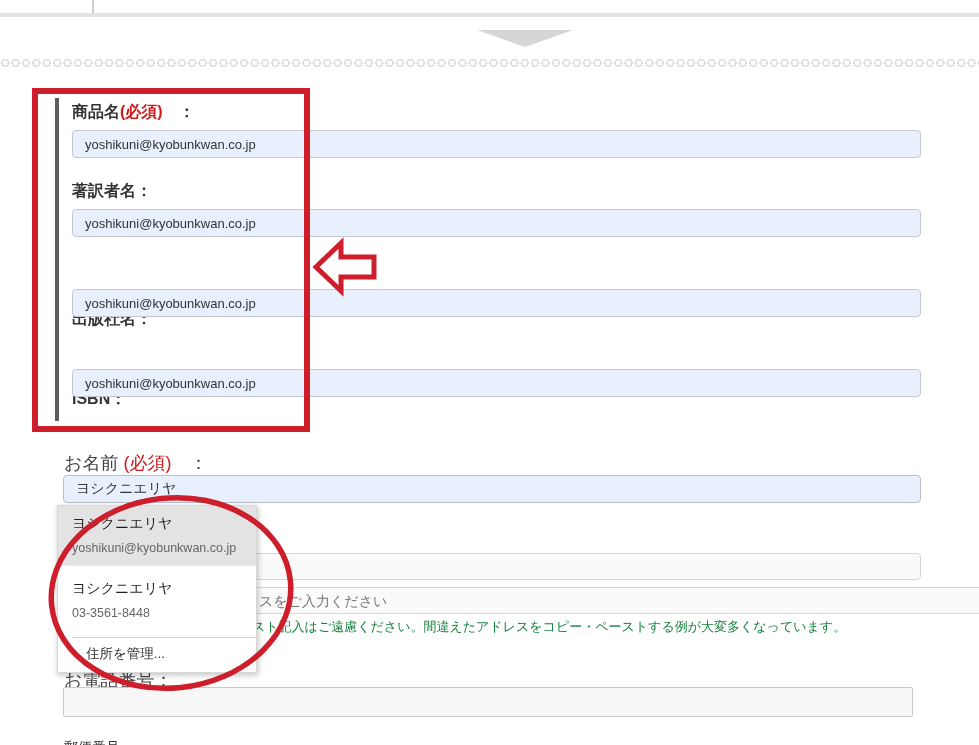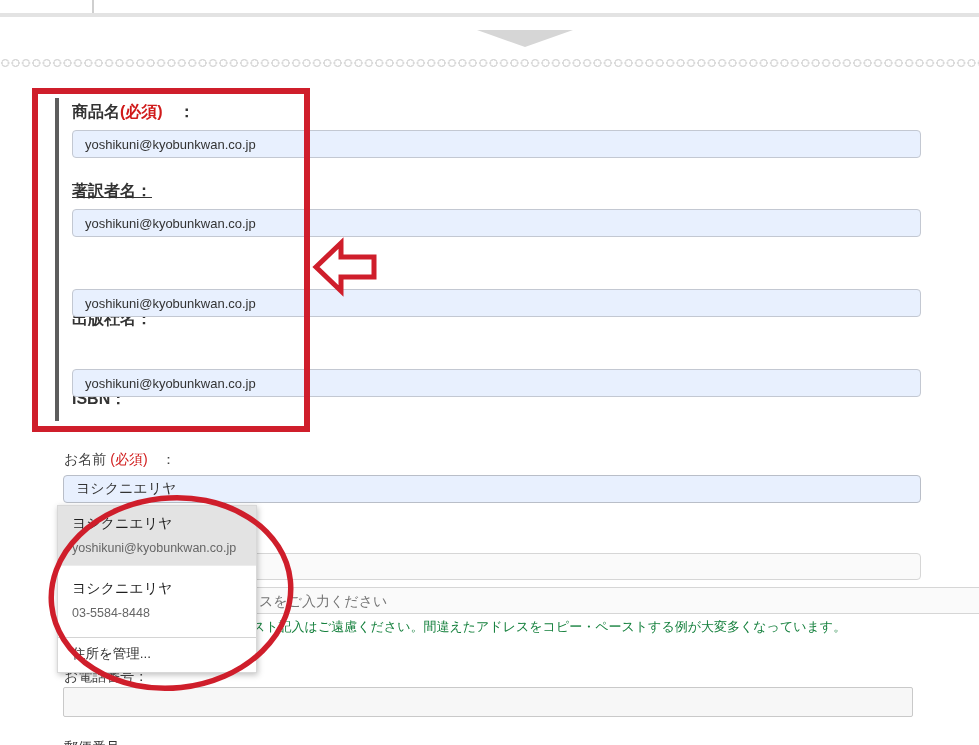--- a/index.html
+++ b/index.html
@@ -15,41 +15,41 @@
   .dot-rule{position:absolute;left:0;top:58px;width:979px;height:10px;
     background-image:radial-gradient(circle,rgba(0,0,0,0) 2.6px,#d9d9d9 2.7px,#d9d9d9 3.9px,rgba(0,0,0,0) 4.1px);
     background-size:10.4px 10px;background-repeat:repeat-x;}
   
   .bq-bar{position:absolute;left:55px;top:98px;width:4px;height:323px;background:#5d5d5d;}
   .f-label{position:absolute;left:72px;font-size:16px;font-weight:bold;color:#333;white-space:nowrap;}
   .req{color:#d01a1a;}
   .af-input{position:absolute;left:72px;width:835px;height:26px;background:#e8f0fe;
     border:1px solid #c3c8d2;border-radius:4px;font-size:13px;color:#333;padding:0 0 0 12px;
     font-family:"Liberation Sans","DejaVu Sans",sans-serif;}
-  .plain-label{position:absolute;left:64px;font-size:14px;font-weight:normal;color:#444;white-space:nowrap;}
+  .plain-label{position:absolute;left:64px;font-size:18px;font-weight:normal;color:#444;white-space:nowrap;}
   .name-input{position:absolute;left:63px;top:475px;width:844px;height:26px;background:#e8f0fe;
     border:1px solid #b9bec8;border-radius:4px;font-size:14px;color:#333;padding:0 0 0 12px;
     font-family:"Liberation Sans","DejaVu Sans",sans-serif;}
   .white-input{position:absolute;left:63px;width:844px;height:25px;background:#fafafa;
     border:1px solid #d6d6d6;border-radius:4px;font-size:14px;color:#999;padding:0 0 0 12px;
     font-family:"Liberation Sans","DejaVu Sans",sans-serif;}
   .ph-offset{padding-left:195px;}
   .note-text{position:absolute;left:252px;top:618px;font-size:13px;color:#15803d;white-space:nowrap;}
   .phone-input{position:absolute;left:63px;top:687px;width:844px;height:26px;background:#f7f7f7;
     border:1px solid #c9c9c9;border-radius:2px;}
   .cutoff-label{position:absolute;left:64px;top:739px;font-size:14px;color:#333;}
   
   .dropdown{position:absolute;left:57px;top:505px;width:198px;background:#fff;
     border:1px solid #d8d8d8;box-shadow:1px 2px 6px rgba(0,0,0,.25);z-index:5;}
   .dd-item{padding:9px 14px 10px;cursor:default;}
   .dd-item.selected{background:#e3e3e3;}
   .dd-item.second{padding:14px 14px 17px;border-top:1px solid #ececec;}
   .dd-name{font-size:14px;color:#1f1f1f;}
   .dd-detail{font-size:12.5px;color:#666;margin-top:8px;}
-  .dd-manage{padding:7px 14px 9px;font-size:13.5px;color:#333;border-top:1px solid #d4d4d4;cursor:default;}
+  .dd-manage{padding:7px 14px 9px;font-size:13.5px;color:#333;border-top:1px solid #d4d4d4;cursor:default;margin-left:14px;}
   
   .anno-svg{position:absolute;left:0;top:0;z-index:20;pointer-events:none;}
   .anno-text{position:absolute;left:370px;top:211px;z-index:21;pointer-events:none;
     font-family:"Liberation Serif","DejaVu Serif",serif;font-weight:bold;
     font-size:31px;line-height:52px;color:#c3161f;white-space:nowrap;}
   .anno-text .l1{padding-left:14px;}
 </style>
 </head>
 <body>
 
@@ -58,21 +58,21 @@
   <div class="top-band"></div>
   <div class="top-box-left-edge"></div>
   <div class="down-triangle"></div>
   <div class="dot-rule"></div>
 
   <div class="bq-bar"></div>
 
   <div class="f-label" style="top:102px;"><span>商品名</span><span class="req">(必須)</span><span>　：</span></div>
   <input class="af-input" style="top: 130px;" value="yoshikuni@kyobunkwan.co.jp">
 
-  <div class="f-label" style="top:181px;text-decoration:underline;">著訳者名：</div>
+  <div class="f-label" style="top:181px;">著訳者名：</div>
   <input class="af-input" style="top: 209px;" value="yoshikuni@kyobunkwan.co.jp">
 
   <div class="f-label" style="top:261px;margin-top:48px;">出版社名：</div>
   <input class="af-input" style="top: 289px;" value="yoshikuni@kyobunkwan.co.jp">
 
   <div class="f-label" style="top:341px;margin-top:48px;">ISBN：</div>
   <input class="af-input" style="top: 369px;" value="yoshikuni@kyobunkwan.co.jp">
 
   <div class="plain-label" style="top:451px;"><span>お名前 </span><span class="req">(必須)</span><span>　：</span></div>
   <input class="name-input" value="ヨシクニエリヤ" style="">
@@ -87,21 +87,21 @@
 
   <div class="cutoff-label">郵便番号</div>
 
   <div class="dropdown">
     <div class="dd-item selected">
       <div class="dd-name">ヨシクニエリヤ</div>
       <div class="dd-detail">yoshikuni@kyobunkwan.co.jp</div>
     </div>
     <div class="dd-item second">
       <div class="dd-name">ヨシクニエリヤ</div>
-      <div class="dd-detail">03-5584-8448</div>
+      <div class="dd-detail">03-3561-8448</div>
     </div>
     <div class="dd-manage">住所を管理...</div>
   </div>
 
   <svg class="anno-svg" width="979" height="745" viewBox="0 0 979 745">
     <rect x="35" y="91" width="272" height="338" fill="none" stroke="#cf1e2b" stroke-width="6"></rect>
     <polygon points="316,267 341,243 341,257 374,257 374,277 341,277 341,291" fill="#ffffff" stroke="#cf1e2b" stroke-width="5" stroke-linejoin="miter"></polygon>
     <ellipse cx="171" cy="593" rx="120" ry="95" fill="none" stroke="#cf1e2b" stroke-width="5.5" transform="rotate(-6 171 593)"></ellipse>
   </svg>
 

